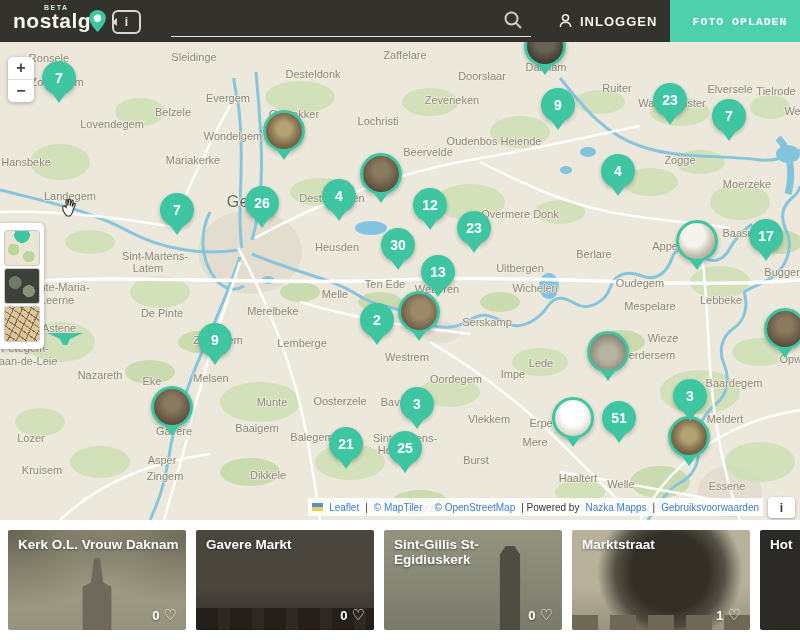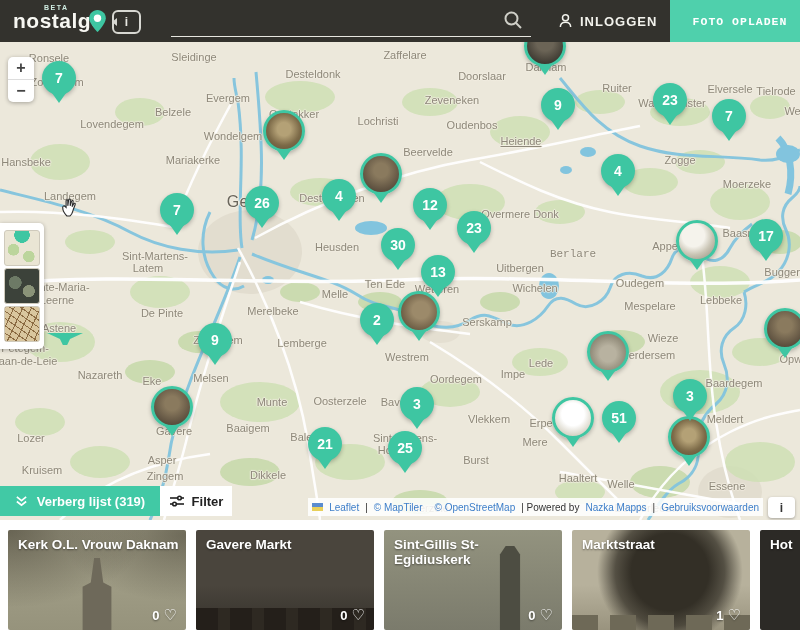--- a/index.html
+++ b/index.html
@@ -197,37 +197,20 @@
       <div class="zoom-btn">+</div>
       <div class="zoom-btn">−</div>
     </div>
 
     <div class="layers">
       <div class="layer-thumb lt-1"></div>
       <div class="layer-thumb lt-2"></div>
       <div class="layer-thumb lt-3"></div>
     </div>
 
-    <div class="hide-list-btn">
-      <svg width="13" height="13" viewBox="0 0 14 14">
-          <path d="M2,2 L7,6 L12,2 M2,7 L7,11 L12,7" stroke="#fff" stroke-width="1.8" fill="none"></path>
-        </svg>
-      <span>Verberg lijst (319)</span>
-    </div>
-    <div class="filter-btn">
-      <svg width="16" height="14" viewBox="0 0 16 14">
-          <g stroke="#222" stroke-width="1.6" fill="none">
-            <line x1="1" y1="4" x2="15" y2="4"></line>
-            <line x1="1" y1="10" x2="15" y2="10"></line>
-            <circle cx="10.5" cy="4" r="1.8" fill="#fff"></circle>
-            <circle cx="5.5" cy="10" r="1.8" fill="#fff"></circle>
-          </g>
-        </svg>
-      <span>Filter</span>
-    </div>
 
     <div class="attribution">
       <span class="flag"></span>
     <span class="att-link">Leaflet</span>
         <span class="att-plain"> | </span>
         <span class="att-link">© MapTiler</span>
         <span class="att-plain"> </span>
         <span class="att-link">© OpenStreetMap</span>
         <span class="att-plain"> | Powered by </span>
         <span class="att-link">Nazka Mapps</span>
@@ -248,36 +231,36 @@
       <div class="map-label" style="left: 546px; top: 25px;">Daknam</div>
       <div class="map-label" style="left: 452px; top: 58px;">Zeveneken</div>
       <div class="map-label" style="left: 617px; top: 46px;">Ruiter</div>
       <div class="map-label" style="left: 672px; top: 61px;">Waasmunster</div>
       <div class="map-label" style="left: 730px; top: 47px;">Elversele</div>
       <div class="map-label" style="left: 776px; top: 49px;">Tielrode</div>
       <div class="map-label" style="left: 799px; top: 69px;">Weert</div>
       <div class="map-label" style="left: 228px; top: 56px;">Evergem</div>
       <div class="map-label" style="left: 173px; top: 70px;">Belzele</div>
       <div class="map-label" style="left: 378px; top: 79px;">Lochristi</div>
-      <div class="map-label" style="left: 472px; top: 83px;">Oudenbos</div>
+      <div class="map-label" style="left: 472px; top: 99px;">Oudenbos</div>
       <div class="map-label" style="left: 112px; top: 82px;">Lovendegem</div>
-      <div class="map-label" style="left: 521px; top: 99px; text-decoration: underline;">Heiende</div>
+      <div class="map-label" style="left: 521px; top: 99px;">Heiende</div>
       <div class="map-label" style="left: 428px; top: 110px;">Beervelde</div>
       <div class="map-label" style="left: 680px; top: 118px;">Zogge</div>
       <div class="map-label" style="left: 26px; top: 120px;">Hansbeke</div>
       <div class="map-label" style="left: 233px; top: 94px;">Wondelgem</div>
       <div class="map-label" style="left: 193px; top: 118px;">Mariakerke</div>
       <div class="map-label" style="left: 294px; top: 72px;">Oostakker</div>
       <div class="map-label" style="left: 70px; top: 154px;">Landegem</div>
       <div class="map-label city" style="left: 245px; top: 160px;">Gent</div>
       <div class="map-label" style="left: 332px; top: 156px;">Destelbergen</div>
       <div class="map-label" style="left: 747px; top: 142px;">Moerzeke</div>
       <div class="map-label" style="left: 520px; top: 172px;">Overmere Donk</div>
       <div class="map-label" style="left: 640px; top: 204px; margin-left: 29px;">Appels</div>
-      <div class="map-label" style="left: 573px; top: 212px; font-family: Liberation Mono, monospace;">Berlare</div>
+      <div class="map-label" style="left: 594px; top: 212px;">Berlare</div>
       <div class="map-label" style="left: 520px; top: 226px;">Uitbergen</div>
       <div class="map-label" style="left: 535px; top: 246px;">Wichelen</div>
       <div class="map-label" style="left: 385px; top: 242px;">Ten Ede</div>
       <div class="map-label" style="left: 437px; top: 247px;">Wetteren</div>
       <div class="map-label" style="left: 487px; top: 280px;">Serskamp</div>
       <div class="map-label" style="left: 541px; top: 321px;">Lede</div>
       <div class="map-label" style="left: 407px; top: 315px;">Westrem</div>
       <div class="map-label" style="left: 513px; top: 332px;">Impe</div>
       <div class="map-label" style="left: 456px; top: 337px;">Oordegem</div>
       <div class="map-label" style="left: 337px; top: 205px;">Heusden</div>
@@ -291,21 +274,21 @@
       <div class="map-label" style="left: 59px; top: 286px;">Astene</div>
       <div class="map-label" style="left: 25px; top: 306px;">Petegem-</div>
       <div class="map-label" style="left: 28px; top: 319px;">aan-de-Leie</div>
       <div class="map-label" style="left: 100px; top: 333px;">Nazareth</div>
       <div class="map-label" style="left: 152px; top: 339px;">Eke</div>
       <div class="map-label" style="left: 211px; top: 336px;">Melsen</div>
       <div class="map-label" style="left: 218px; top: 298px;">Zevergem</div>
       <div class="map-label" style="left: 302px; top: 301px;">Lemberge</div>
       <div class="map-label" style="left: 272px; top: 360px;">Munte</div>
       <div class="map-label" style="left: 340px; top: 359px;">Oosterzele</div>
-      <div class="map-label" style="left: 248px; top: 386px;">Baaigem</div>
+      <div class="map-label" style="left: 257px; top: 386px;">Baaigem</div>
       <div class="map-label" style="left: 174px; top: 389px;">Gavere</div>
       <div class="map-label" style="left: 162px; top: 418px;">Asper</div>
       <div class="map-label" style="left: 165px; top: 434px;">Zingem</div>
       <div class="map-label" style="left: 42px; top: 428px;">Kruisem</div>
       <div class="map-label" style="left: 31px; top: 396px;">Lozer</div>
       <div class="map-label" style="left: 268px; top: 433px;">Dikkele</div>
       <div class="map-label" style="left: 312px; top: 395px;">Balegem</div>
       <div class="map-label" style="left: 404px; top: 360px;">Bavegem</div>
       <div class="map-label" style="left: 405px; top: 396px;">Sint-Lievens-</div>
       <div class="map-label" style="left: 397px; top: 408px;">Houtem</div>
@@ -347,21 +330,21 @@
       <div class="cluster" style="left: 245px; top: 144px;">26</div>
       <div class="cluster" style="left: 322px; top: 137px;">4</div>
       <div class="cluster" style="left: 413px; top: 146px;">12</div>
       <div class="cluster" style="left: 457px; top: 169px;">23</div>
       <div class="cluster" style="left: 381px; top: 186px;">30</div>
       <div class="cluster" style="left: 421px; top: 213px;">13</div>
       <div class="cluster" style="left: 360px; top: 261px;">2</div>
       <div class="cluster" style="left: 749px; top: 177px;">17</div>
       <div class="cluster" style="left: 198px; top: 281px;">9</div>
       <div class="cluster" style="left: 400px; top: 345px;">3</div>
-      <div class="cluster" style="left: 308px; top: 385px;">21</div>
+      <div class="cluster" style="left: 329px; top: 385px;">21</div>
       <div class="cluster" style="left: 388px; top: 389px;">25</div>
       <div class="cluster" style="left: 602px; top: 359px;">51</div>
       <div class="cluster" style="left: 673px; top: 337px;">3</div>
     </div>
 
   <div class="header">
     <span class="beta">BETA</span>
     <span class="logo">nostalge</span>
     <svg class="logo-pin" viewBox="0 0 20 26">
       <path d="M10 1 C4.9 1 1 4.9 1 10 C1 16 10 25 10 25 C10 25 19 16 19 10 C19 4.9 15.1 1 10 1 Z" fill="#3ec6a2"></path>

